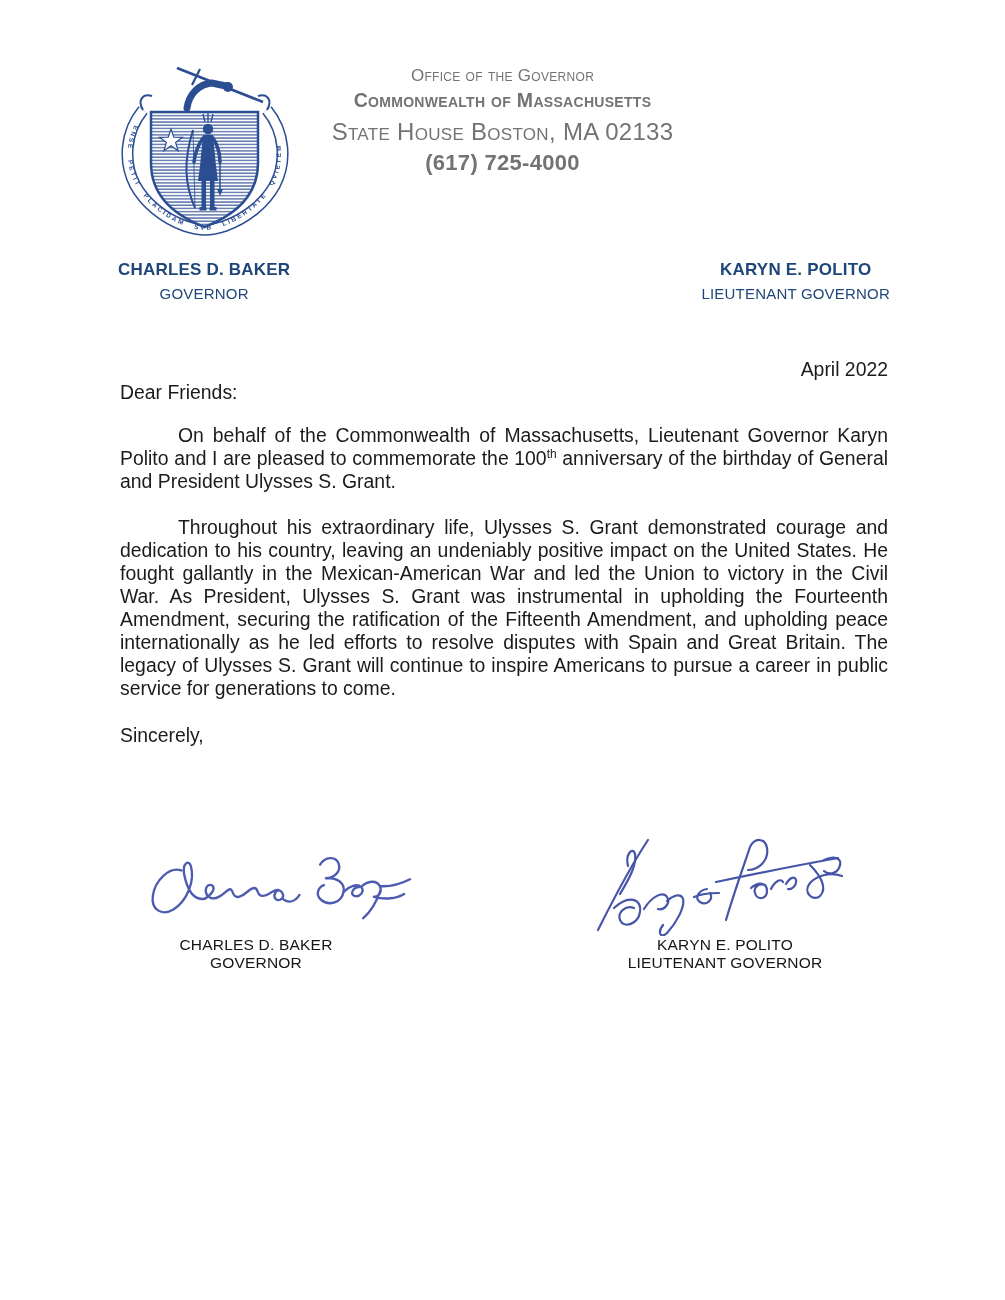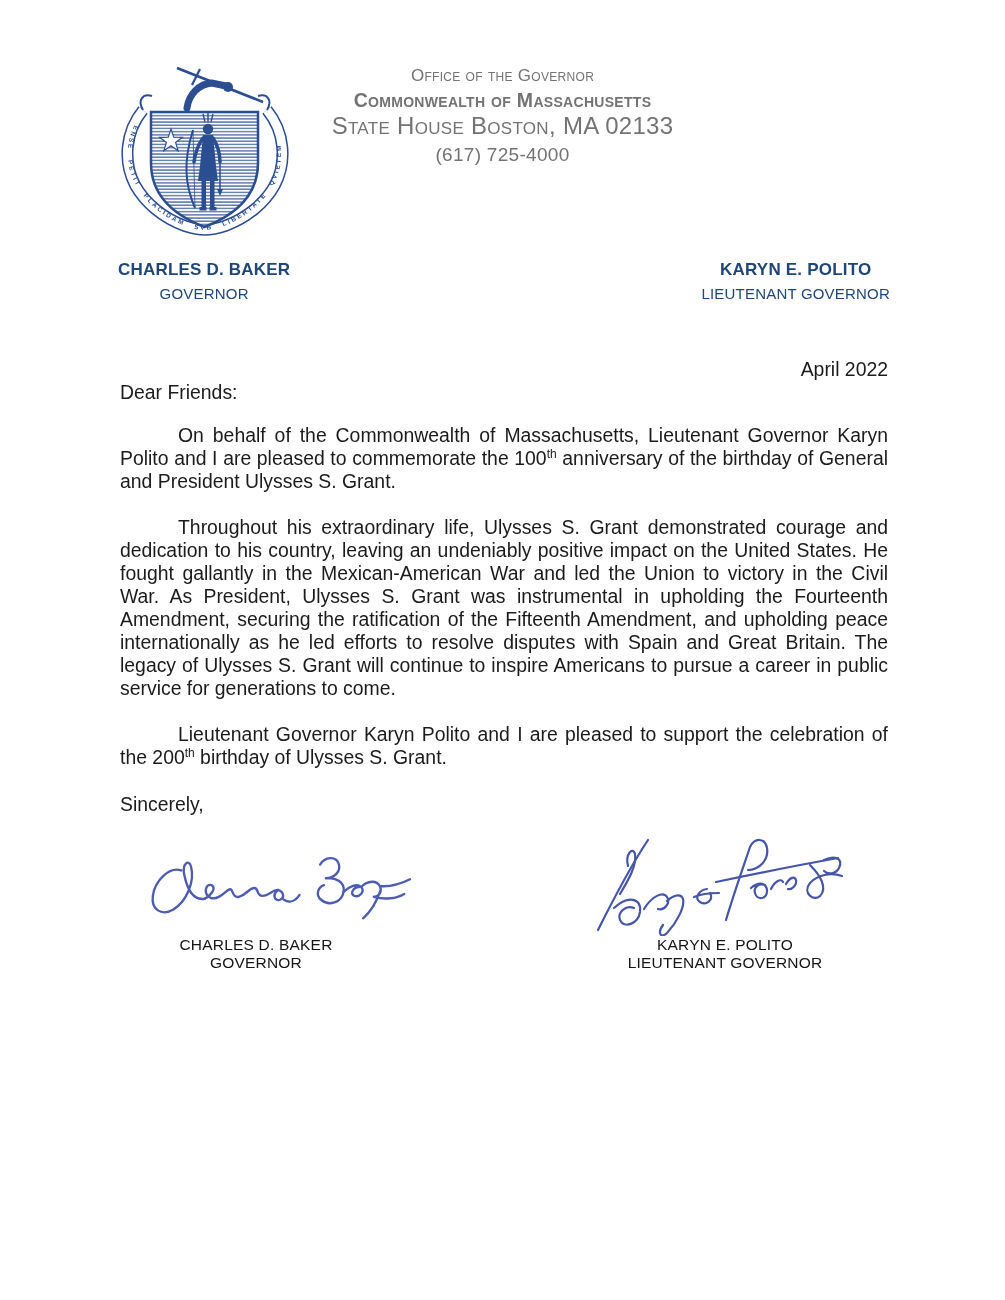--- a/index.html
+++ b/index.html
@@ -9,23 +9,23 @@
     font-family:"Liberation Sans", sans-serif; color:#1b1b1b;
   }
 
   
   .seal { position:absolute; left:113px; top:50px; width:183px; height:196px; }
   .letterhead {
     position:absolute; top:66px; left:0; right:0; text-align:center;
     color:#737373; font-variant:small-caps; letter-spacing:0.3px;
   }
   .lh-office        { font-size:17px;   font-weight:400; margin-bottom:3px; }
-  .lh-commonwealth  { font-size:19.5px; font-weight:700; }
+  .lh-commonwealth  { font-size:19.5px; font-weight:700; margin-bottom:6px; }
   .lh-address       { font-size:24px; font-weight:400; margin-bottom:4px; }
-  .lh-phone         { font-size:19px;   font-weight:400; font-variant:normal; }
+  .lh-phone         { font-size:22px;   font-weight:700; font-variant:normal; }
 
   
   .officials {
     position:absolute; top:260px; left:118px; right:115px;
     display:flex; justify-content:space-between; color:#1f4678;
   }
   .official { text-align:center; }
   .official-name  { font-weight:700; font-size:17px; letter-spacing:0.2px; }
   .official-title { font-size:15px; margin-top:5px; letter-spacing:0.2px; }
 
@@ -130,21 +130,20 @@
   </div>
 
   <main class="letter">
     <div class="date-line">April 2022</div>
     <div class="salutation">Dear Friends:</div>
 
     <p class="p1"><span>On behalf of the Commonwealth of Massachusetts, Lieutenant Governor Karyn Polito and I are pleased to commemorate the 100</span><sup class="ord">th</sup><span> anniversary of the birthday of General and President Ulysses S. Grant.</span></p>
 
     <p class="p2">Throughout his extraordinary life, Ulysses S. Grant demonstrated courage and dedication to his country, leaving an undeniably positive impact on the United States. He fought gallantly in the Mexican-American War and led the Union to victory in the Civil War. As President, Ulysses S. Grant was instrumental in upholding the Fourteenth Amendment, securing the ratification of the Fifteenth Amendment, and upholding peace internationally as he led efforts to resolve disputes with Spain and Great Britain. The legacy of Ulysses S. Grant will continue to inspire Americans to pursue a career in public service for generations to come.</p>
 
-    <p class="p3"><span>Lieutenant Governor Karyn Polito and I are pleased to support the celebration of the 200</span><sup class="ord">th</sup><span> birthday of Ulysses S. Grant.</span></p>
 
     <div class="closing">Sincerely,</div>
   </main>
 
   <svg class="sig-baker" viewBox="0 0 280 90" aria-hidden="true">
     <g fill="none" stroke="#4d5cb0" stroke-width="2.4" stroke-linecap="round" stroke-linejoin="round">
       <path d="M40,26 C28,22 13,36 11,52 C9,66 20,73 32,66 C46,57 54,37 50,22 C48,14 41,19 43,30 C46,45 52,57 64,55"></path>
       <path d="M64,55 C71,51 76,44 71,41 C65,39 62,50 70,54 C77,57 84,49 88,46 C94,42 91,55 99,53 C107,51 109,44 115,44 C119,44 117,52 123,52 C130,52 134,45 139,46 C145,48 146,54 141,56 C135,58 133,50 139,46 M145,56 C151,60 157,57 161,51"></path>
       <path d="M182,20 C187,12 198,11 201,19 C204,27 196,34 188,34 C198,33 208,38 206,48 C204,59 191,63 183,56 C177,51 180,43 186,41"></path>
       <path d="M206,48 C212,42 220,39 224,43 C228,47 223,54 217,52 C212,50 216,43 222,43 M224,43 C231,36 240,36 243,42 C246,48 242,53 237,53 M243,42 C254,43 264,40 274,35 M237,53 C248,56 260,55 268,50 M244,46 C240,58 233,69 226,75"></path>

